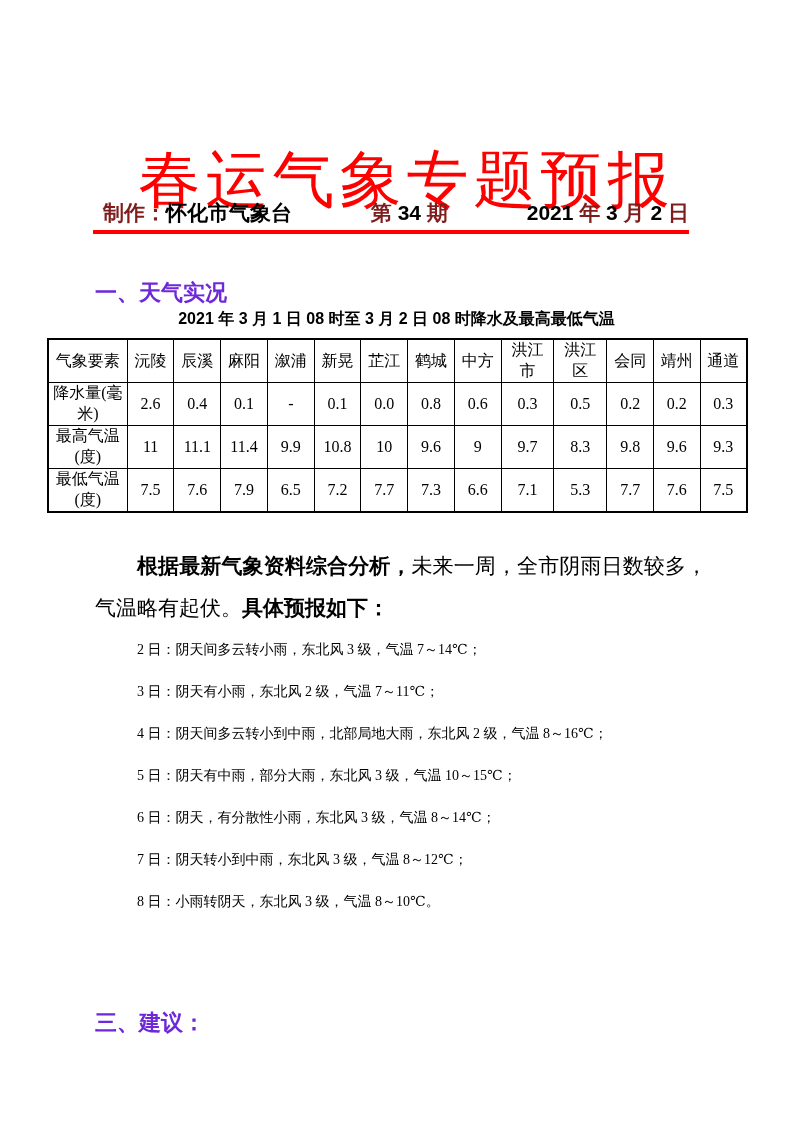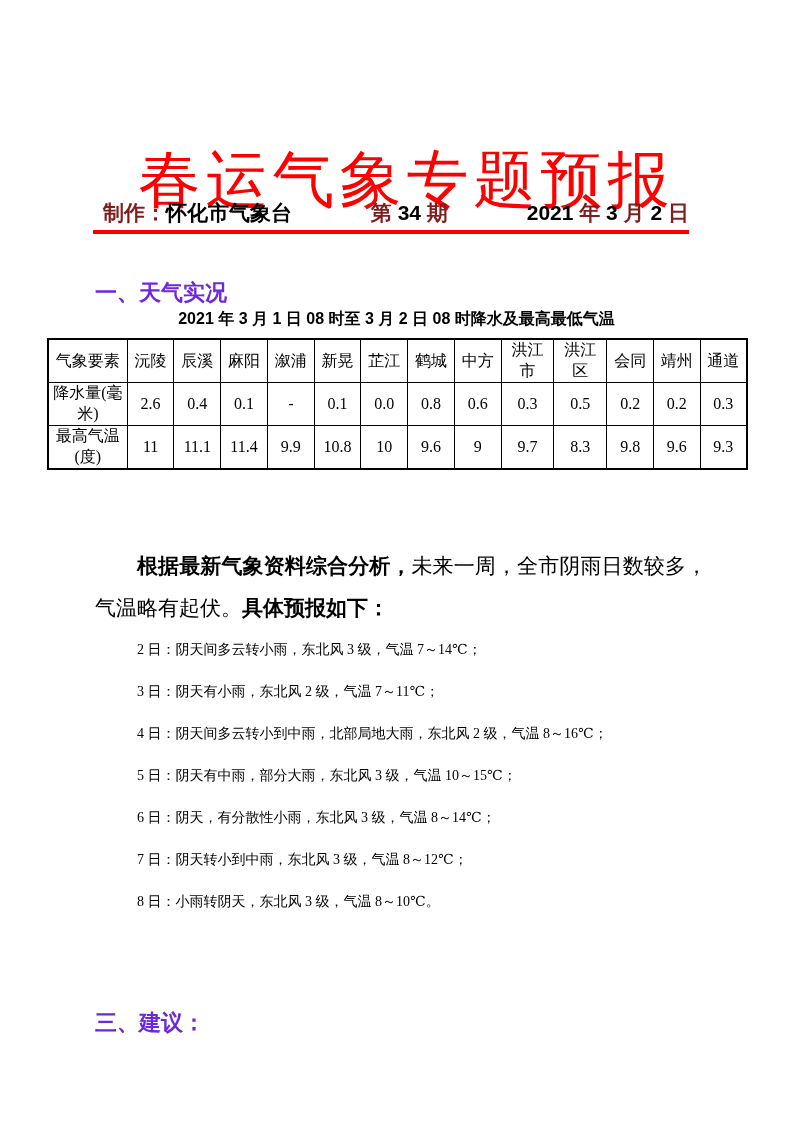--- a/index.html
+++ b/index.html
@@ -155,20 +155,36 @@
       <td>10.8</td>
       <td>10</td>
       <td>9.6</td>
       <td>9</td>
       <td>9.7</td>
       <td>8.3</td>
       <td>9.8</td>
       <td>9.6</td>
       <td>9.3</td>
     </tr>
+    <tr>
+      <td>最低气温(度)</td>
+      <td>7.5</td>
+      <td>7.6</td>
+      <td>7.9</td>
+      <td>6.5</td>
+      <td>7.2</td>
+      <td>7.7</td>
+      <td>7.3</td>
+      <td>6.6</td>
+      <td>7.1</td>
+      <td>5.3</td>
+      <td>7.7</td>
+      <td>7.6</td>
+      <td>7.5</td>
+    </tr>
   </tbody>
     </table>
 
 
   <p class="intro-para">
     <span class="b">根据最新气象资料综合分析，</span><span>未来一周，全市阴雨日数较多，气温略有起伏。</span><span class="b">具体预报如下：</span>
   </p>
 
   <div class="forecast">
     <p>2 日：阴天间多云转小雨，东北风 3 级，气温 7～14℃；</p>

